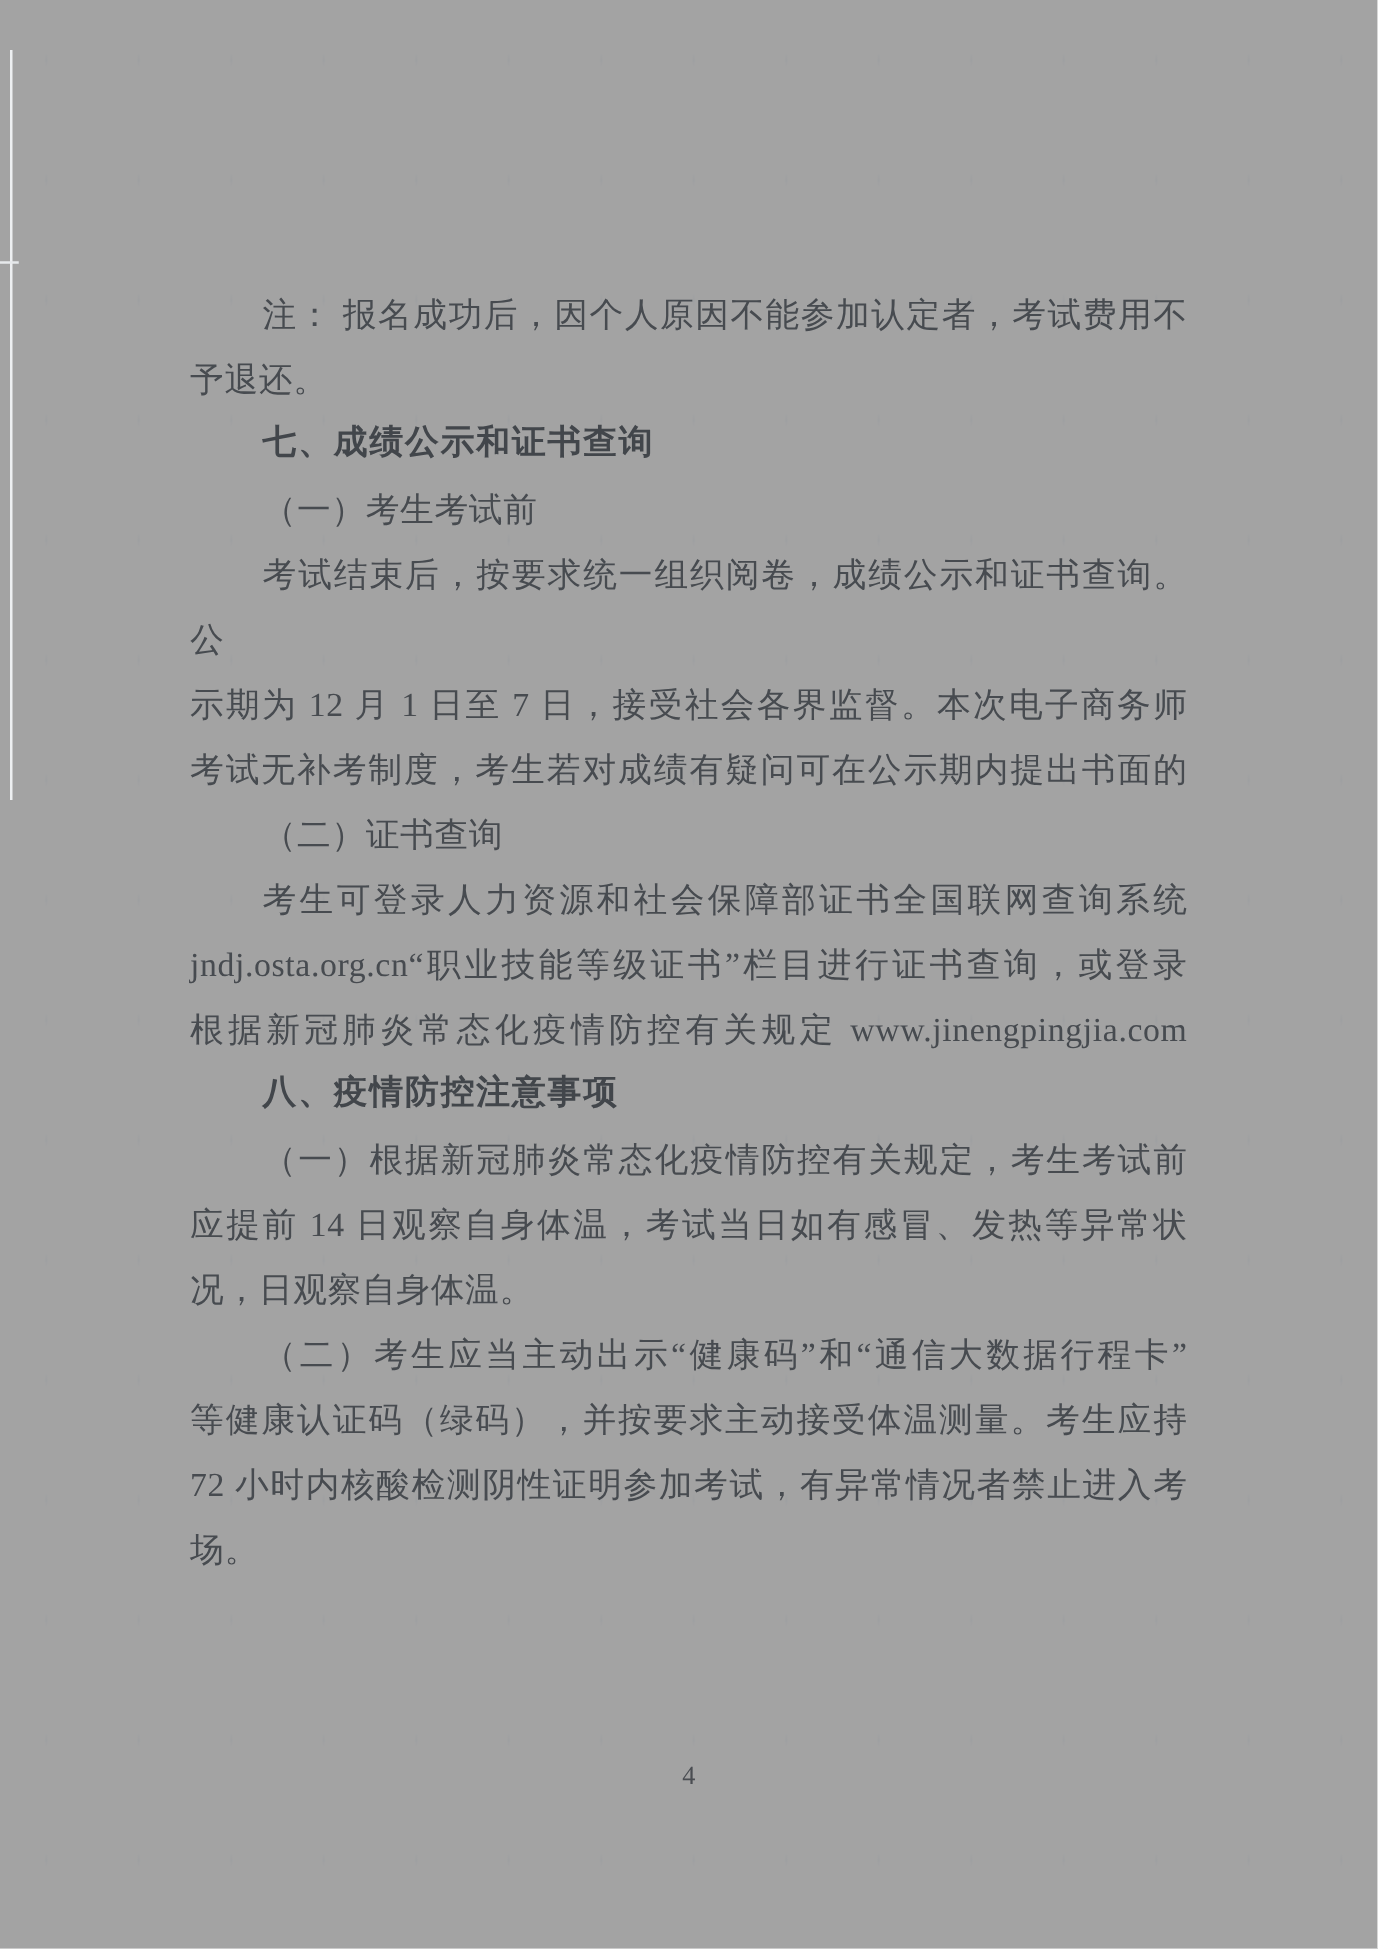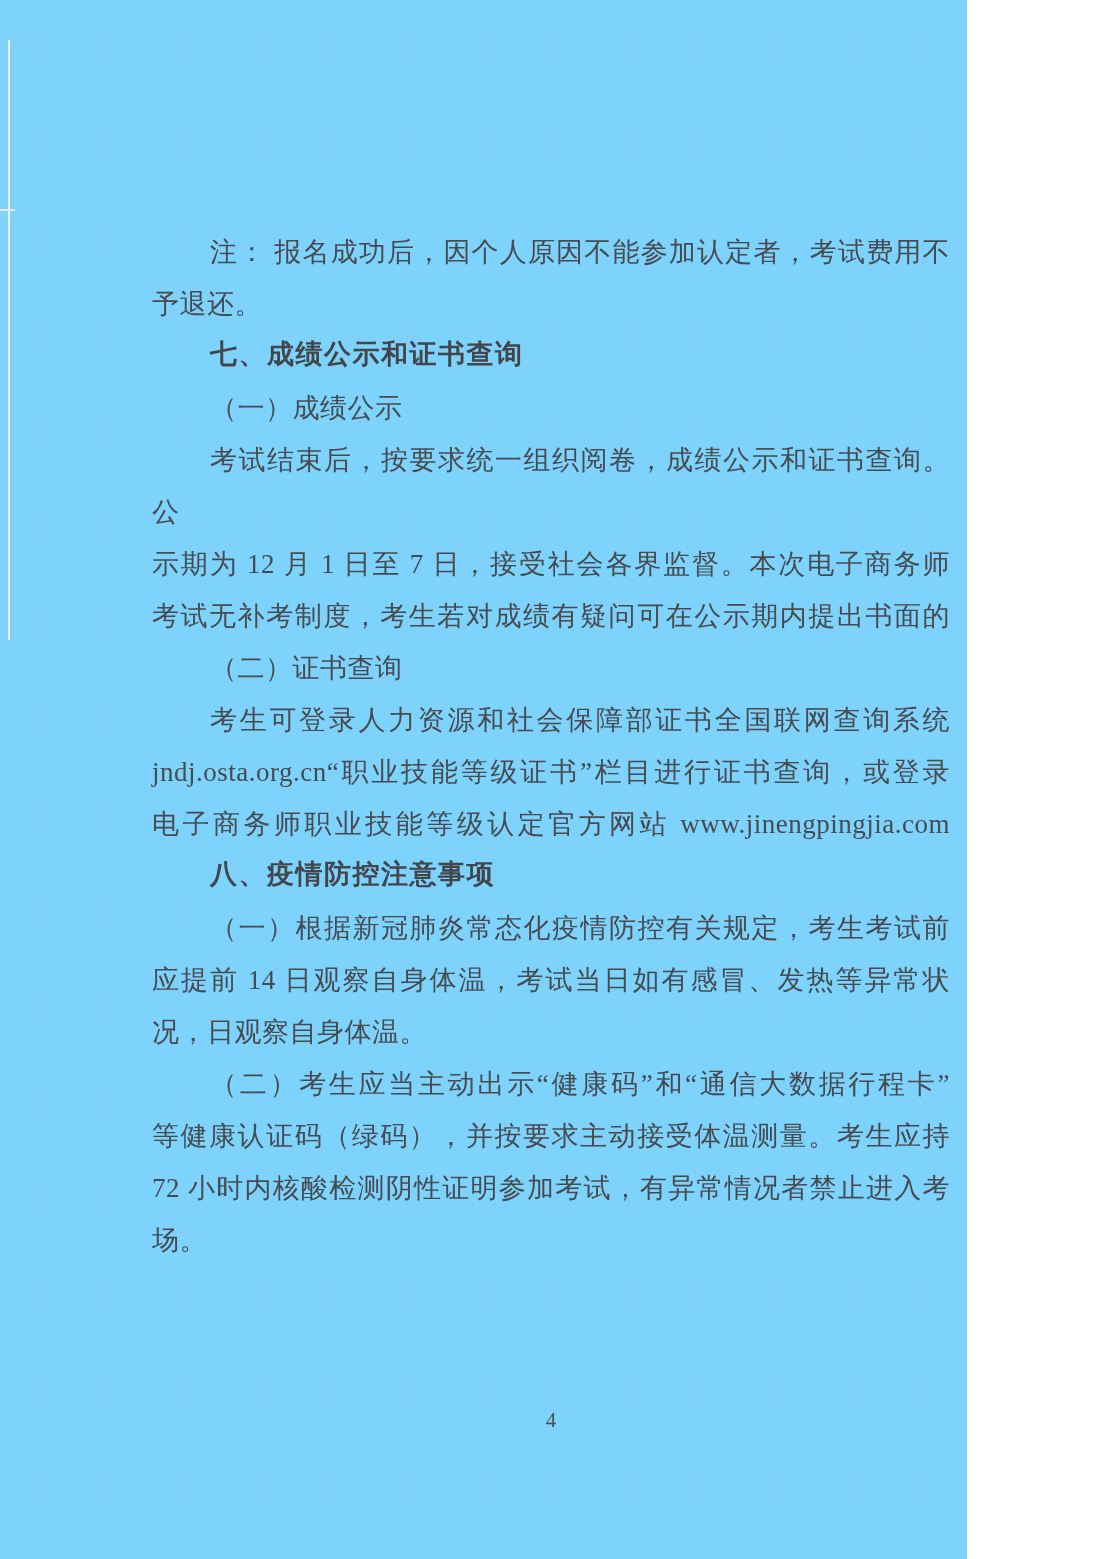--- a/index.html
+++ b/index.html
@@ -2,23 +2,23 @@
 <html lang="zh"><head>
 <meta charset="utf-8">
 <style>
   html, body {
     margin: 0;
     padding: 0;
     background: #ffffff;
   }
   .page {
     position: relative;
-    width: 967px;
+    width: 1102px;
     height: 1559px;
-    background: #7dd3fc;
+    background: #a3a3a3;
     overflow: hidden;
     font-family: "Liberation Serif", "DejaVu Serif", serif;
     color: #474b50;
   }
   
   .scan-noise {
     position: absolute;
     inset: 0;
     background-image: radial-gradient(ellipse 2px 9px at center, rgba(130,140,150,0.16), rgba(130,140,150,0) 70%);
     background-size: 74px 96px;
@@ -87,28 +87,28 @@
 
 <div class="page">
   <div class="scan-noise"></div>
   <div class="edge-line-vertical"></div>
   <div class="edge-tick-horizontal"></div>
 
   <div class="content">
     <div class="line indent fill">注： 报名成功后，因个人原因不能参加认定者，考试费用不</div>
     <div class="line">予退还。</div>
     <div class="line heading indent">七、成绩公示和证书查询</div>
-    <div class="line indent">（一）成绩公示</div>
+    <div class="line indent">（一）考生考试前</div>
     <div class="line indent fill">考试结束后，按要求统一组织阅卷，成绩公示和证书查询。公</div>
     <div class="line fill">示期为 12 月 1 日至 7 日，接受社会各界监督。本次电子商务师</div>
     <div class="line fill">考试无补考制度，考生若对成绩有疑问可在公示期内提出书面的</div>
     <div class="line indent">（二）证书查询</div>
     <div class="line indent fill">考生可登录人力资源和社会保障部证书全国联网查询系统</div>
     <div class="line fill">jndj.osta.org.cn“职业技能等级证书”栏目进行证书查询，或登录</div>
-    <div class="line fill">电子商务师职业技能等级认定官方网站 www.jinengpingjia.com</div>
+    <div class="line fill">根据新冠肺炎常态化疫情防控有关规定 www.jinengpingjia.com</div>
     <div class="line heading indent">八、疫情防控注意事项</div>
     <div class="line indent fill">（一）根据新冠肺炎常态化疫情防控有关规定，考生考试前</div>
     <div class="line fill">应提前 14 日观察自身体温，考试当日如有感冒、发热等异常状</div>
     <div class="line">况，日观察自身体温。</div>
     <div class="line indent fill">（二）考生应当主动出示“健康码”和“通信大数据行程卡”</div>
     <div class="line fill">等健康认证码（绿码），并按要求主动接受体温测量。考生应持</div>
     <div class="line fill">72 小时内核酸检测阴性证明参加考试，有异常情况者禁止进入考</div>
     <div class="line">场。</div>
   </div>
 

